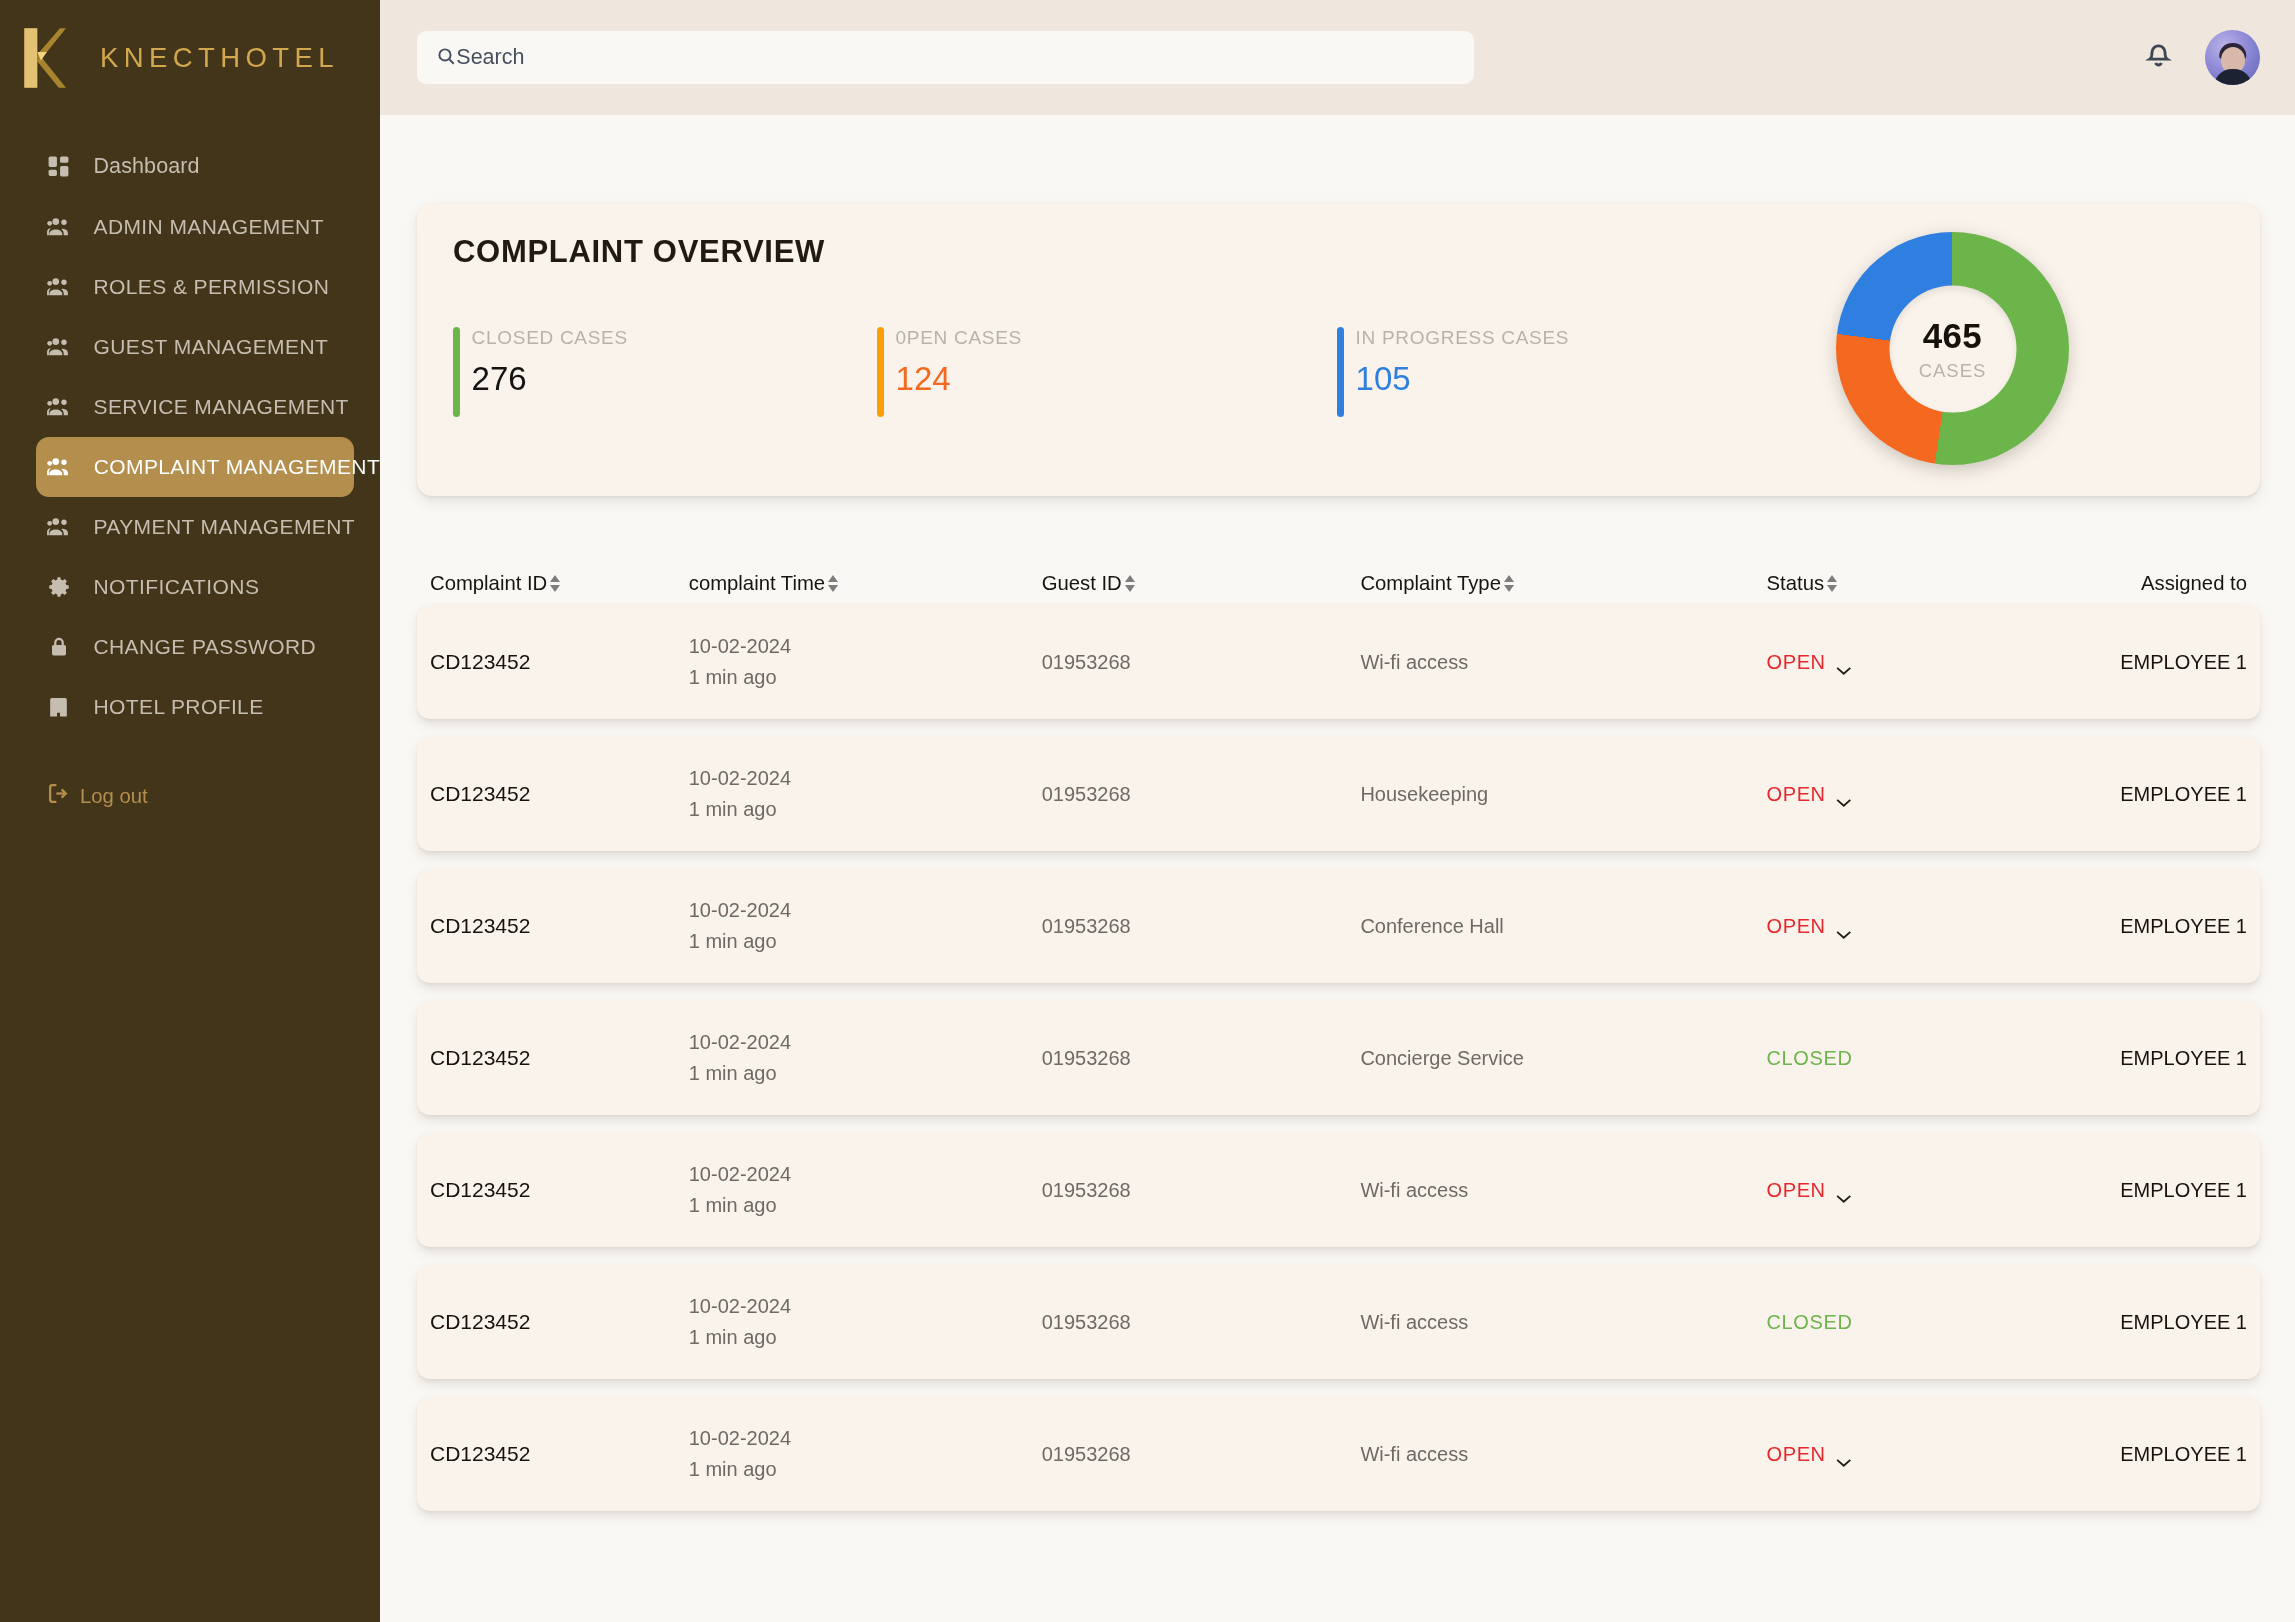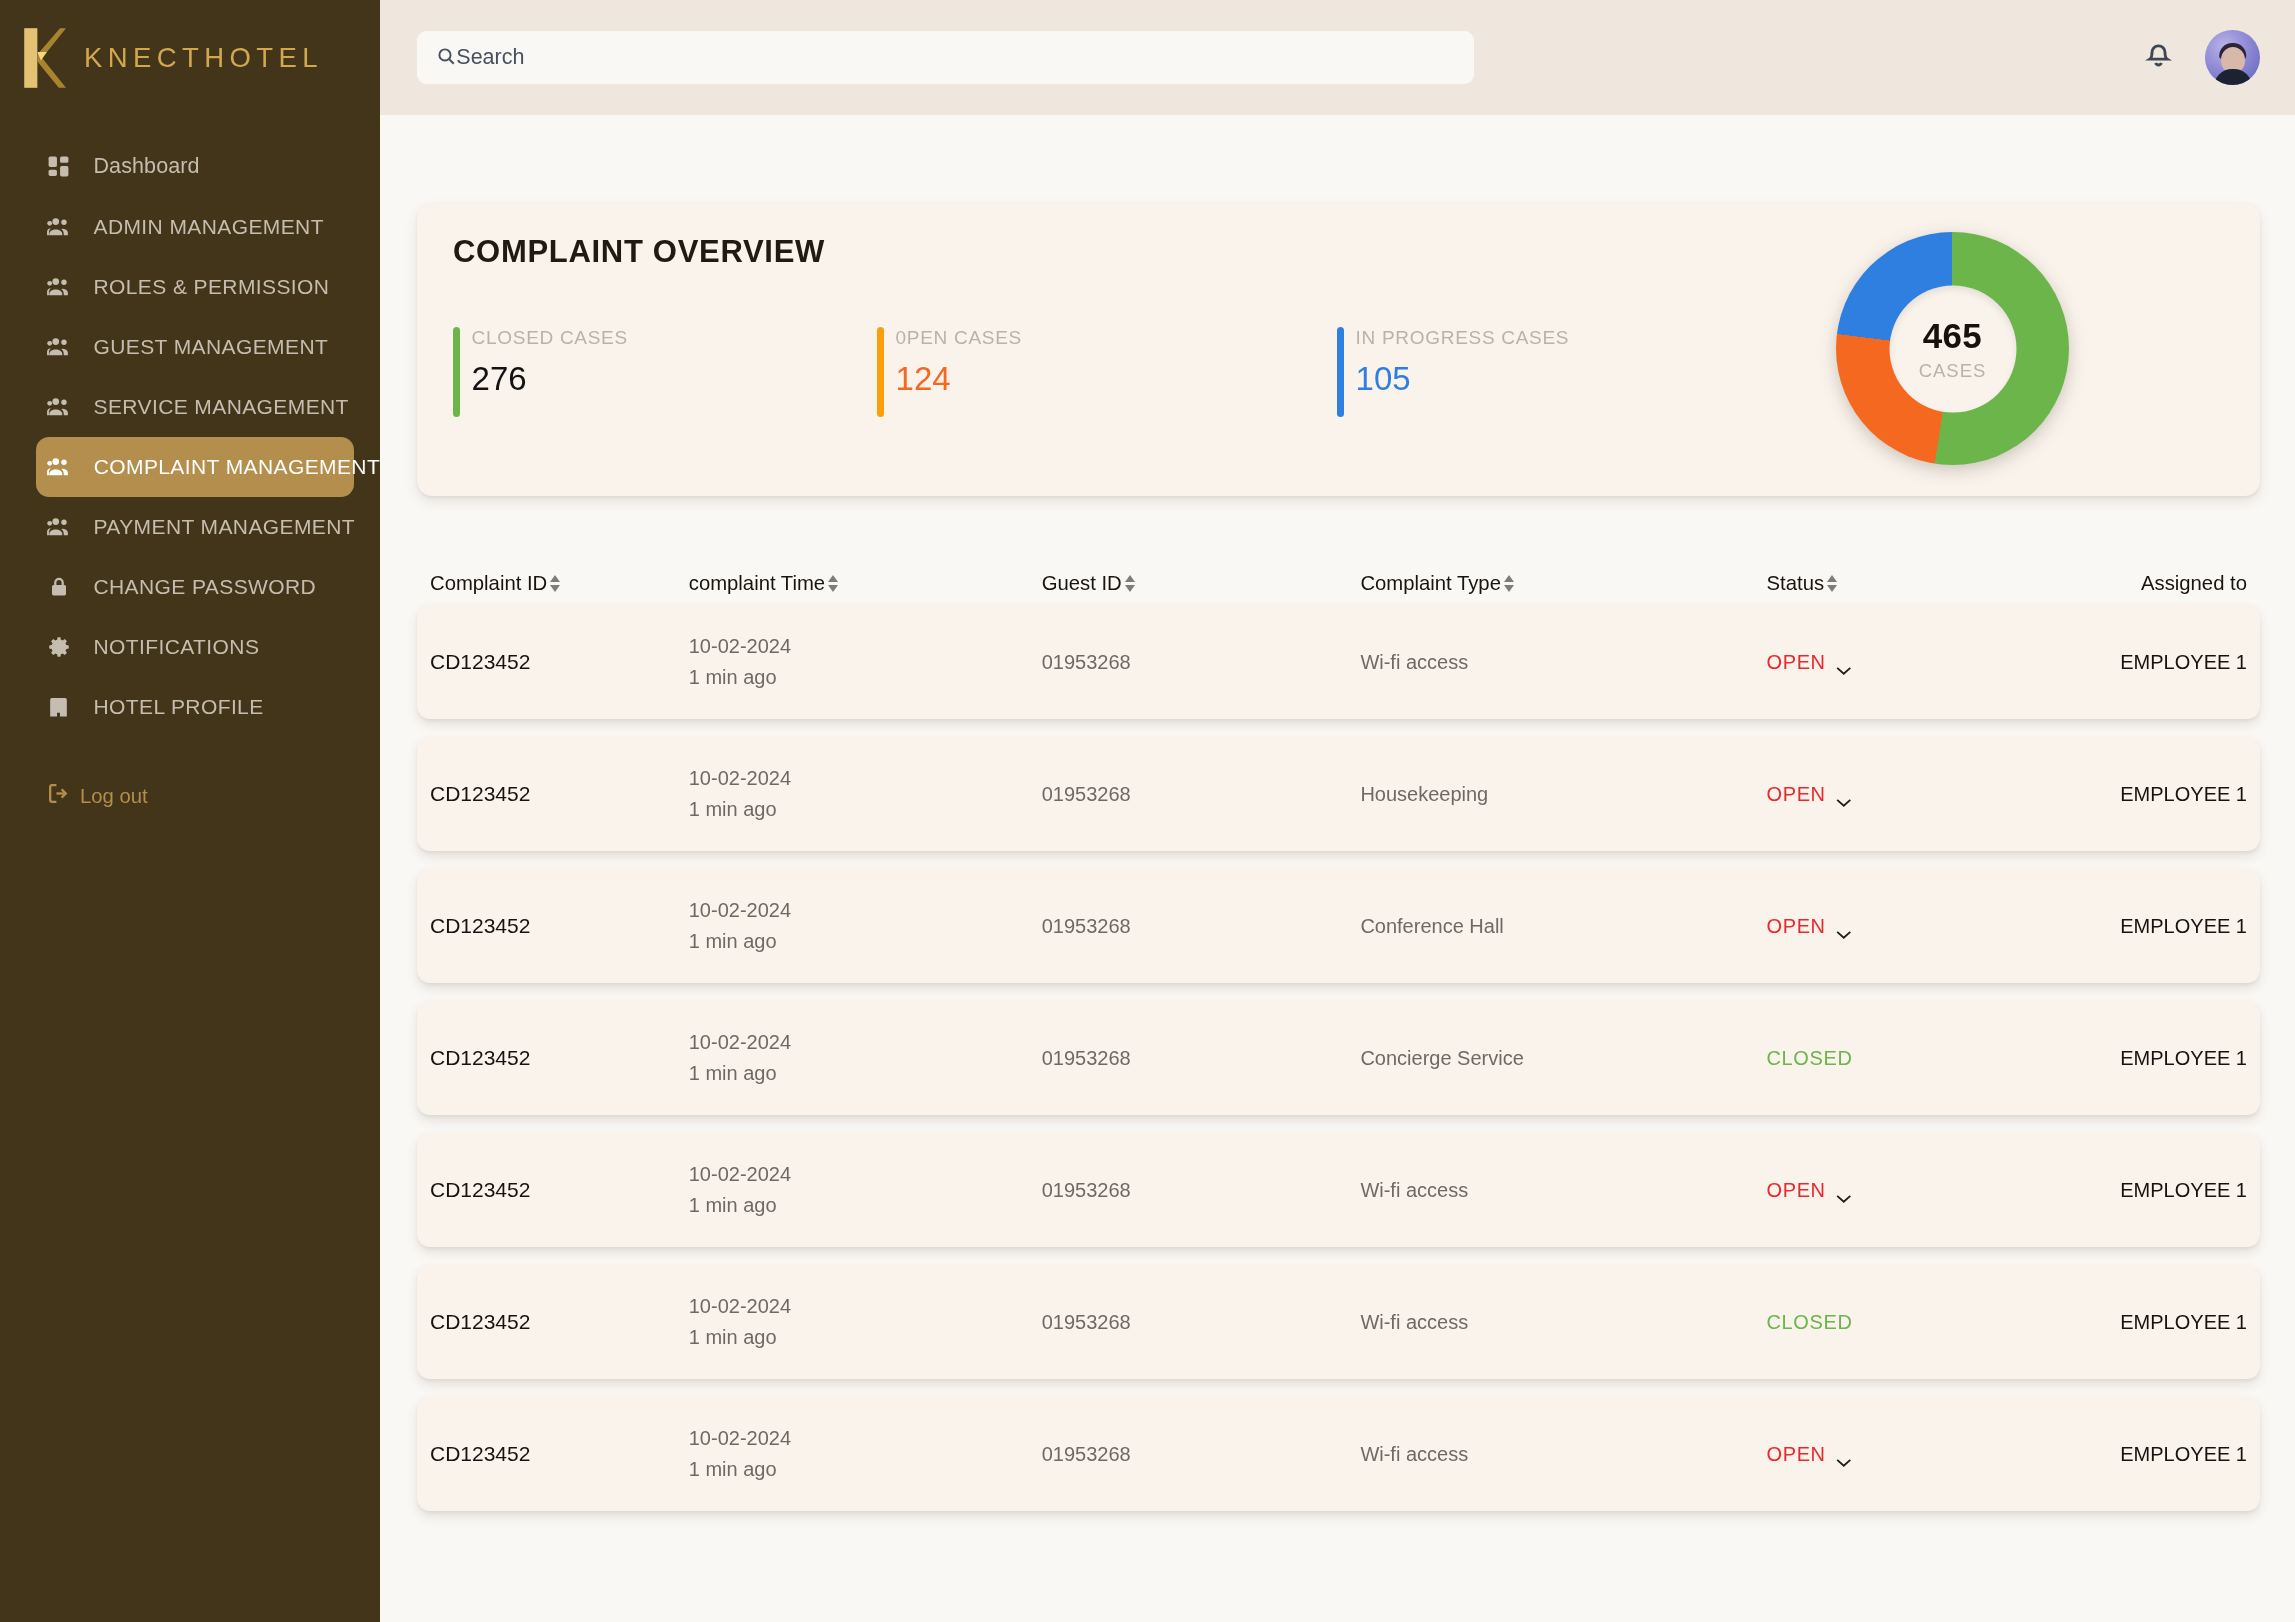--- a/index.html
+++ b/index.html
@@ -15,21 +15,21 @@
   .sidebar {
     width: 380px; flex: 0 0 380px;
     background: #433519;
     display: flex; flex-direction: column;
     padding-top: 0;
   }
   .brand {
     display: flex; align-items: center;
     height: 115px;
     padding-left: 23px;
-    gap: 18px;
+    gap: 34px;
   }
   .brand-mark { width: 43px; height: 62px; position: relative; flex: 0 0 43px; }
   .brand-name {
     color: #d2a84f; font-size: 27.5px; letter-spacing: 5.4px;
     font-weight: 400;
   }
   .nav { margin-top: 21.5px; display: flex; flex-direction: column; }
   .nav-item {
     display: flex; align-items: center; gap: 20.3px;
     height: 60px; margin: 0 26px 0 37px;
@@ -292,35 +292,35 @@
               <path d="M3 18.4c0-2.4 2.7-4.1 6-4.1s6 1.7 6 4.1v1.2H3z"></path>
               <path d="M15.6 13.6c2.6.2 4.6 1.7 4.6 3.7v2.3h-3.8v-1.2c0-1.9-.9-3.5-2.3-4.5z"></path>
               <path d="M1 16.2c0-1.6 1.5-2.8 3.4-3-.9.9-1.5 2-1.7 3.2v3.2H1z"></path>
             </svg>
         </span>
         <span class="label">PAYMENT MANAGEMENT</span>
       </div>
 
       <div class="nav-item">
         <span class="nicon">
+          <svg width="26" height="26" viewBox="0 0 24 24">
+              <path d="M12 8.1a3.9 3.9 0 1 0 0 7.8 3.9 3.9 0 0 0 0-7.8zm0 5.8a1.9 1.9 0 1 1 0-3.8 1.9 1.9 0 0 1 0 3.8z"></path>
+              <path d="M21 13.4v-2.8l-2.3-.4a7 7 0 0 0-.7-1.7l1.3-1.9-2-2-1.9 1.3a7 7 0 0 0-1.7-.7L13.3 3h-2.6l-.4 2.2a7 7 0 0 0-1.7.7L6.7 4.6l-2 2L6 8.5a7 7 0 0 0-.7 1.7L3 10.6v2.8l2.3.4c.16.6.4 1.17.7 1.7l-1.3 1.9 2 2 1.9-1.3c.53.3 1.1.54 1.7.7l.4 2.2h2.6l.4-2.2c.6-.16 1.17-.4 1.7-.7l1.9 1.3 2-2-1.3-1.9c.3-.53.54-1.1.7-1.7z"></path>
+            </svg>
+        </span>
+        <span class="label">NOTIFICATIONS</span>
+      </div>
+
+      <div class="nav-item">
+        <span class="nicon">
           <svg width="24" height="26" viewBox="0 0 24 24">
               <path d="M7.2 10V7.6a4.8 4.8 0 1 1 9.6 0V10h.6A1.6 1.6 0 0 1 19 11.6v7.2A1.6 1.6 0 0 1 17.4 20.4H6.6A1.6 1.6 0 0 1 5 18.8v-7.2A1.6 1.6 0 0 1 6.6 10zm2.2 0h5.2V7.6a2.6 2.6 0 1 0-5.2 0z"></path>
             </svg>
         </span>
         <span class="label">CHANGE PASSWORD</span>
-      </div>
-
-      <div class="nav-item">
-        <span class="nicon">
-          <svg width="26" height="26" viewBox="0 0 24 24">
-              <path d="M12 8.1a3.9 3.9 0 1 0 0 7.8 3.9 3.9 0 0 0 0-7.8zm0 5.8a1.9 1.9 0 1 1 0-3.8 1.9 1.9 0 0 1 0 3.8z"></path>
-              <path d="M21 13.4v-2.8l-2.3-.4a7 7 0 0 0-.7-1.7l1.3-1.9-2-2-1.9 1.3a7 7 0 0 0-1.7-.7L13.3 3h-2.6l-.4 2.2a7 7 0 0 0-1.7.7L6.7 4.6l-2 2L6 8.5a7 7 0 0 0-.7 1.7L3 10.6v2.8l2.3.4c.16.6.4 1.17.7 1.7l-1.3 1.9 2 2 1.9-1.3c.53.3 1.1.54 1.7.7l.4 2.2h2.6l.4-2.2c.6-.16 1.17-.4 1.7-.7l1.9 1.3 2-2-1.3-1.9c.3-.53.54-1.1.7-1.7z"></path>
-            </svg>
-        </span>
-        <span class="label">NOTIFICATIONS</span>
       </div>
 
       <div class="nav-item">
         <span class="nicon">
           <svg width="25" height="26" viewBox="0 0 24 24">
               <path d="M4 21V5a1.6 1.6 0 0 1 1.6-1.6h12.8A1.6 1.6 0 0 1 20 5v16h-6.6v-3.6h-2.8V21zM7.4 6.6h2.3v2.2H7.4zm4.3 0H14v2.2h-2.3zm4.3 0h2.3v2.2H16zM7.4 10.8h2.3V13H7.4zm4.3 0H14V13h-2.3zm4.3 0h2.3V13H16z"></path>
             </svg>
         </span>
         <span class="label">HOTEL PROFILE</span>
       </div>

